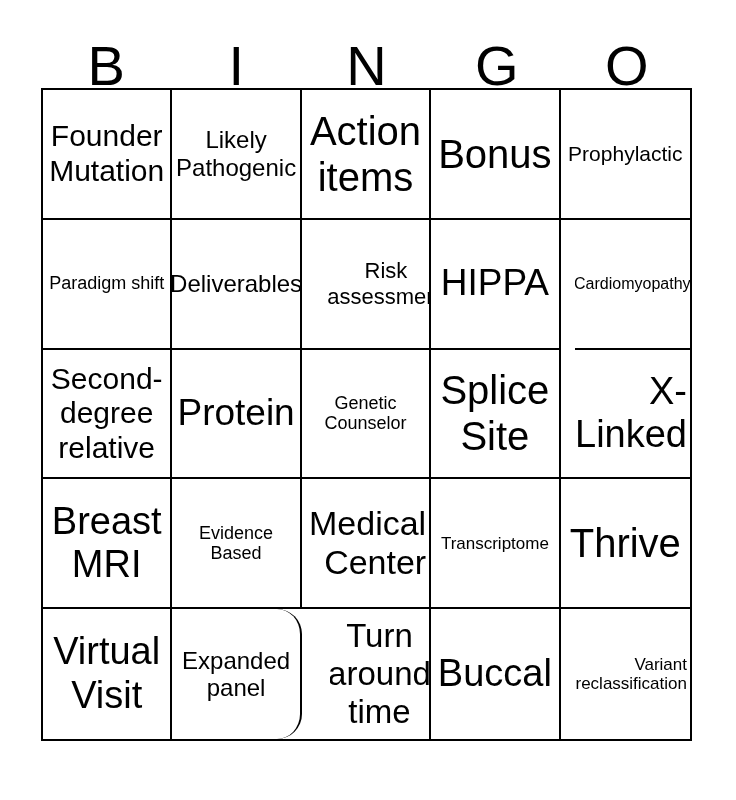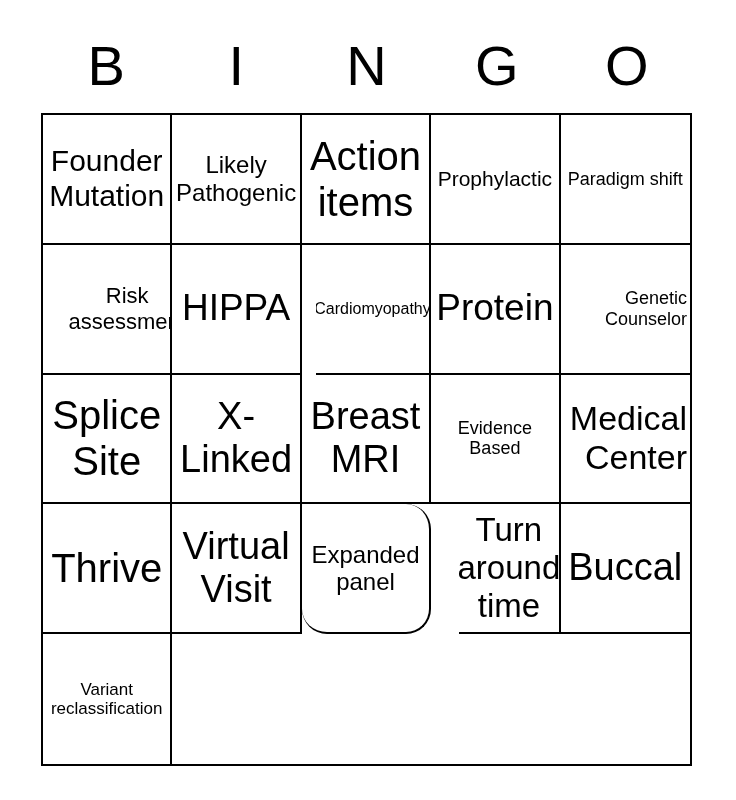--- a/index.html
+++ b/index.html
@@ -32,21 +32,21 @@
     align-items: flex-end;
     justify-content: center;
     font-size: 56px;
     line-height: 1;
     padding-bottom: 10px;
     font-weight: 400;
     letter-spacing: 0;
   }
   .grid {
     position: absolute;
-    left: 41px; top: 113px;
+    left: 41px; top: 88px;
     width: 651px; height: 653px;
     box-sizing: border-box;
     display: grid;
     grid-template-columns: repeat(5, 1fr);
     grid-template-rows: repeat(5, 1fr);
     border: 2px solid #000000;
     background: #ffffff;
   }
   .cell {
     box-sizing: border-box;
@@ -90,35 +90,39 @@
     <span class="letter">N</span>
     <span class="letter">G</span>
     <span class="letter">O</span>
   </div>
 
   <div class="grid">
 
     <div class="cell fs30">Founder Mutation</div>
     <div class="cell fs20">Likely Pathogenic</div>
     <div class="cell fs40">Action items</div>
+    <div class="cell fs40">Bonus</div>
     <div class="cell fs21">Prophylactic</div>
 
     <div class="cell fs26">Paradigm shift</div>
+    <div class="cell fs20">Deliverables</div>
     <div class="cell fs22">Risk assessment</div>
     <div class="cell fs37">HIPPA</div>
     <div class="cell fs16">Cardiomyopathy</div>
 
+    <div class="cell fs30">Second-degree relative</div>
     <div class="cell fs37">Protein</div>
     <div class="cell fs26">Genetic Counselor</div>
     <div class="cell fs40">Splice Site</div>
     <div class="cell fs38">X-Linked</div>
 
     <div class="cell fs38">Breast MRI</div>
     <div class="cell fs26">Evidence Based</div>
     <div class="cell fs34">Medical Center</div>
+    <div class="cell fs17">Transcriptome</div>
     <div class="cell fs40">Thrive</div>
 
     <div class="cell fs38">Virtual Visit</div>
     <div class="cell fs24">Expanded panel</div>
     <div class="cell fs33">Turn around time</div>
     <div class="cell fs38">Buccal</div>
     <div class="cell fs17">Variant reclassification</div>
   </div>
 
 </div>

